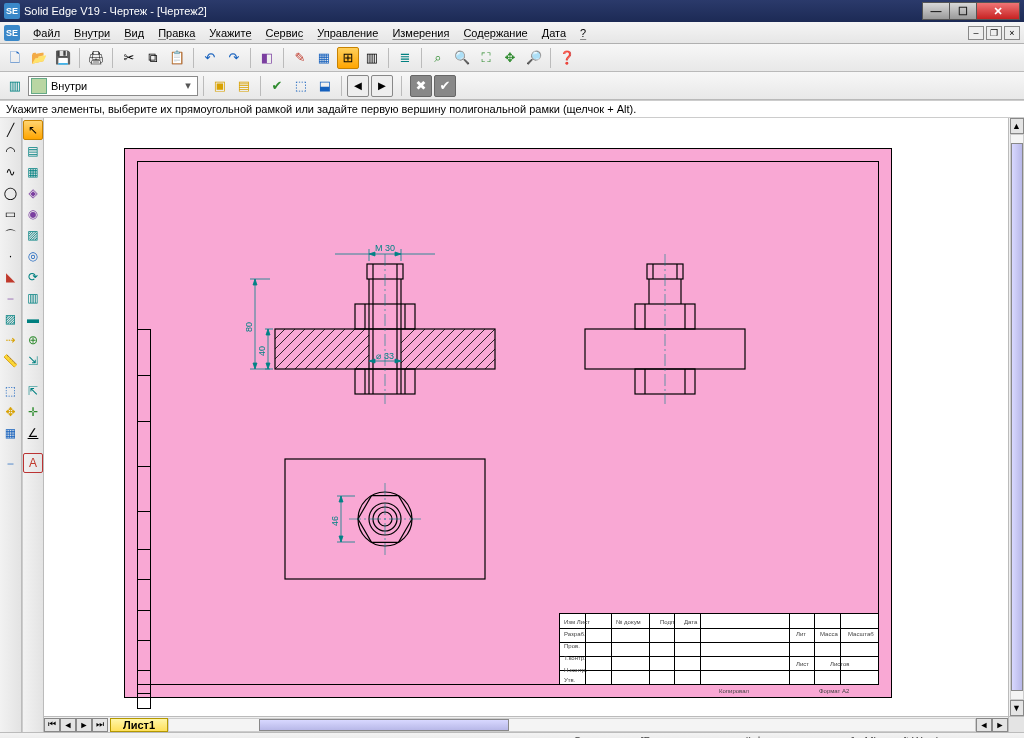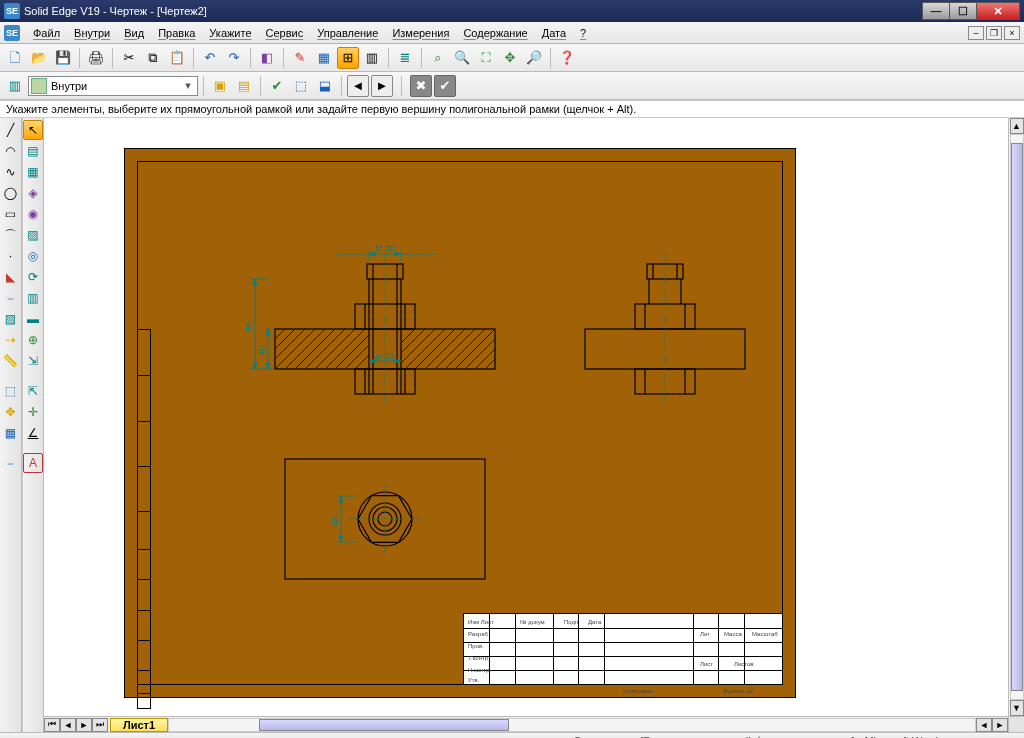--- a/index.html
+++ b/index.html
@@ -35,21 +35,21 @@
   
   .prompt { height:18px; border-top:1px solid #ccc; border-bottom:1px solid #ccc; background:#fff; padding:2px 6px; font-size:11px; display:flex; align-items:center; }
 
   
   .main { display:flex; height:614px; background:#fff; }
   .vtoolbar { width:22px; background:linear-gradient(to right,#f2f2f2,#e3e3e3); border-right:1px solid #bbb; display:flex; flex-direction:column; align-items:center; padding-top:2px; gap:1px; }
   .vt-btn { width:20px; height:20px; display:flex; align-items:center; justify-content:center; border:1px solid transparent; border-radius:2px; font-size:12px; cursor:pointer;}
   .vt-btn.active { background:linear-gradient(to bottom,#ffd470,#ffa500); border-color:#c78200; }
 
   .canvas-wrap { flex:1; position:relative; background:#fff; overflow:hidden; }
-  .drawing-frame { position:absolute; left:80px; top:30px; width:672px; height:550px; border:1.2px solid #000; background:#a16207; }
+  .drawing-frame { position:absolute; left:80px; top:30px; width:768px; height:550px; border:1.2px solid #000; background:#f9a8d4; }
   .inner-frame { position:absolute; left:12px; top:12px; right:12px; bottom:12px; border:0.8px solid #000; }
   .titleblock { position:absolute; right:12px; bottom:12px; width:320px; height:72px; border:0.8px solid #000; background:#fff; }
   .titleblock .grid { position:absolute; inset:0;}
   .titleblock .hline { position:absolute; left:0; right:0; height:0; border-top:0.6px solid #000; }
   .titleblock .vline { position:absolute; top:0; bottom:0; width:0; border-left:0.6px solid #000; }
   .sideblock { position:absolute; left:12px; top:180px; width:14px; height:380px; border:0.8px solid #000; }
   .sideblock .sline { position:absolute; left:0; right:0; border-top:0.6px solid #000; }
 
   
   .hsb { position:absolute; left:0; right:16px; bottom:0; height:16px; background:#efefef; border-top:1px solid #bbb; display:flex; align-items:center;}

